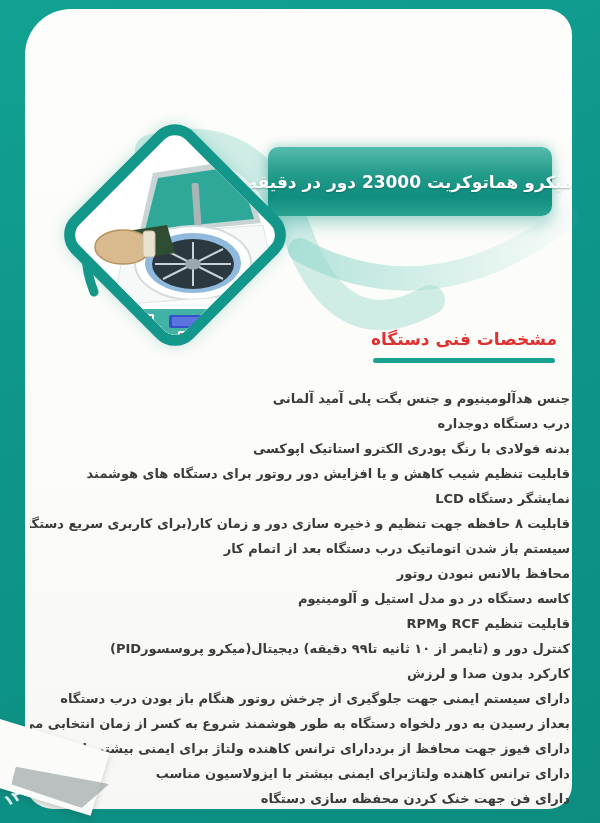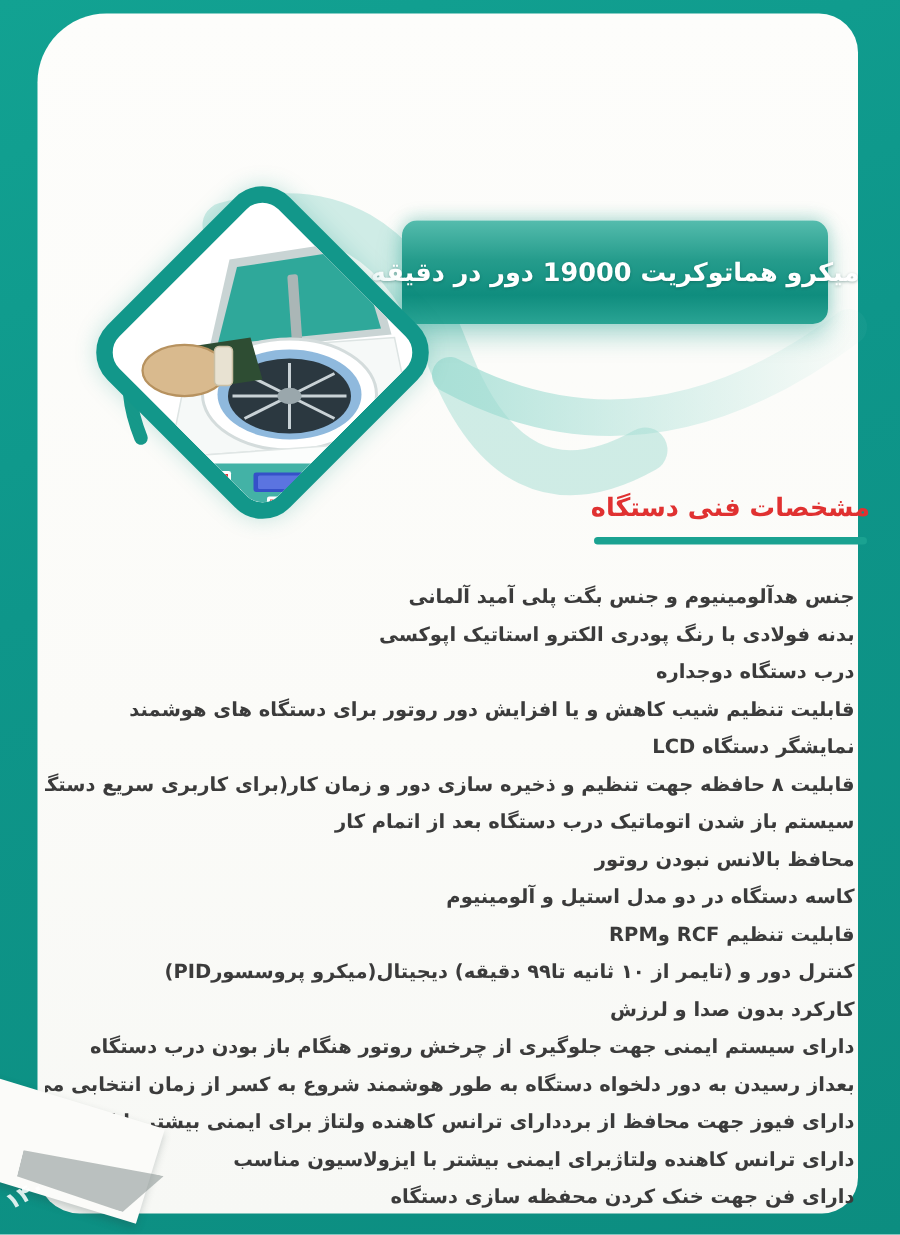--- a/index.html
+++ b/index.html
@@ -37,21 +37,21 @@
     transform:rotate(45deg);
     border:11px solid #12978a;border-radius:26px;background:#ffffff;
     overflow:hidden;box-shadow:0 0 14px rgba(18,151,138,.25);
   }
   .diamond-inner{
     position:absolute;left:-35px;top:-35px;width:220px;height:220px;
     transform:rotate(-45deg);
   }
 
   
-  .section-head{position:absolute;top:329px;right:20px;width:186px;text-align:left;}
+  .section-head{position:absolute;top:329px;right:43px;width:186px;text-align:left;}
   .section-title{font-size:17px;font-weight:bold;direction:rtl;white-space:nowrap;}
   .section-underline{margin:9px auto 0 auto;width:182px;height:5px;border-radius:3px;}
 
   
   .specs{
     position:absolute;top:386px;left:30px;right:30px;bottom:12px;
     direction:rtl;text-align:right;overflow:hidden;
   }
   .spec-line{
     white-space:nowrap;height:25px;line-height:25px;
@@ -88,21 +88,21 @@
         <stop offset="0" stop-color="#9edcd2" stop-opacity="0.75"></stop>
         <stop offset="1" stop-color="#9edcd2" stop-opacity="0.05"></stop>
       </linearGradient>
     </defs>
     <path d="M 150 150 Q 255 120 298 235 T 430 300" fill="none" stroke="#a9ded5" stroke-width="30" stroke-linecap="round" opacity="0.55"></path>
     <path d="M 300 250 Q 430 320 566 218" fill="none" stroke="url(#fadeBand)" stroke-width="24" stroke-linecap="round"></path>
     <path d="M 120 196 Q 70 232 94 292" fill="none" stroke="#17998a" stroke-width="9" stroke-linecap="round"></path>
   </svg>
 
   <div class="banner">
-    <div class="banner-title">میکرو هماتوکریت 19000 دور در دقیقه</div>
+    <div class="banner-title">میکرو هماتوکریت 23000 دور در دقیقه</div>
   </div>
 
   <div class="diamond">
     <div class="diamond-inner">
       <svg width="220" height="220" viewBox="0 0 220 220">
 
         <polygon points="88,48 178,34 196,98 74,110" fill="#c9d4d4"></polygon>
         <polygon points="93,53 173,41 189,94 80,105" fill="#2fa89a"></polygon>
         <rect x="128" y="58" width="7" height="44" rx="2" fill="#aab6b6" transform="rotate(-4 131 80)"></rect>
 
@@ -150,22 +150,22 @@
     </div>
   </div>
 
   <div class="section-head">
     <div class="section-title" style="color: rgb(224, 49, 49);">مشخصات فنی دستگاه</div>
     <div class="section-underline" style="background: rgb(26, 162, 145);"></div>
   </div>
 
   <div class="specs">
       <div class="spec-line">جنس هدآلومینیوم و جنس بگت پلی آمید آلمانی</div>
+      <div class="spec-line">درب دستگاه دوجداره</div>
       <div class="spec-line">بدنه فولادی با رنگ پودری الکترو استاتیک اپوکسی</div>
-      <div class="spec-line">درب دستگاه دوجداره</div>
       <div class="spec-line">قابلیت تنظیم شیب کاهش و یا افزایش دور روتور برای دستگاه های هوشمند</div>
       <div class="spec-line">نمایشگر دستگاه LCD</div>
       <div class="spec-line">قابلیت ۸ حافظه جهت تنظیم و ذخیره سازی دور و زمان کار(برای کاربری سریع دستگاه)</div>
       <div class="spec-line">سیستم باز شدن اتوماتیک درب دستگاه بعد از اتمام کار</div>
       <div class="spec-line">محافظ بالانس نبودن روتور</div>
       <div class="spec-line">کاسه دستگاه در دو مدل استیل و آلومینیوم</div>
       <div class="spec-line">قابلیت تنظیم RCF وRPM</div>
       <div class="spec-line">کنترل دور و (تایمر از ۱۰ ثانیه تا۹۹ دقیقه) دیجیتال(میکرو پروسسورPID)</div>
       <div class="spec-line">کارکرد بدون صدا و لرزش</div>
       <div class="spec-line">دارای سیستم ایمنی جهت جلوگیری از چرخش روتور هنگام باز بودن درب دستگاه</div>

